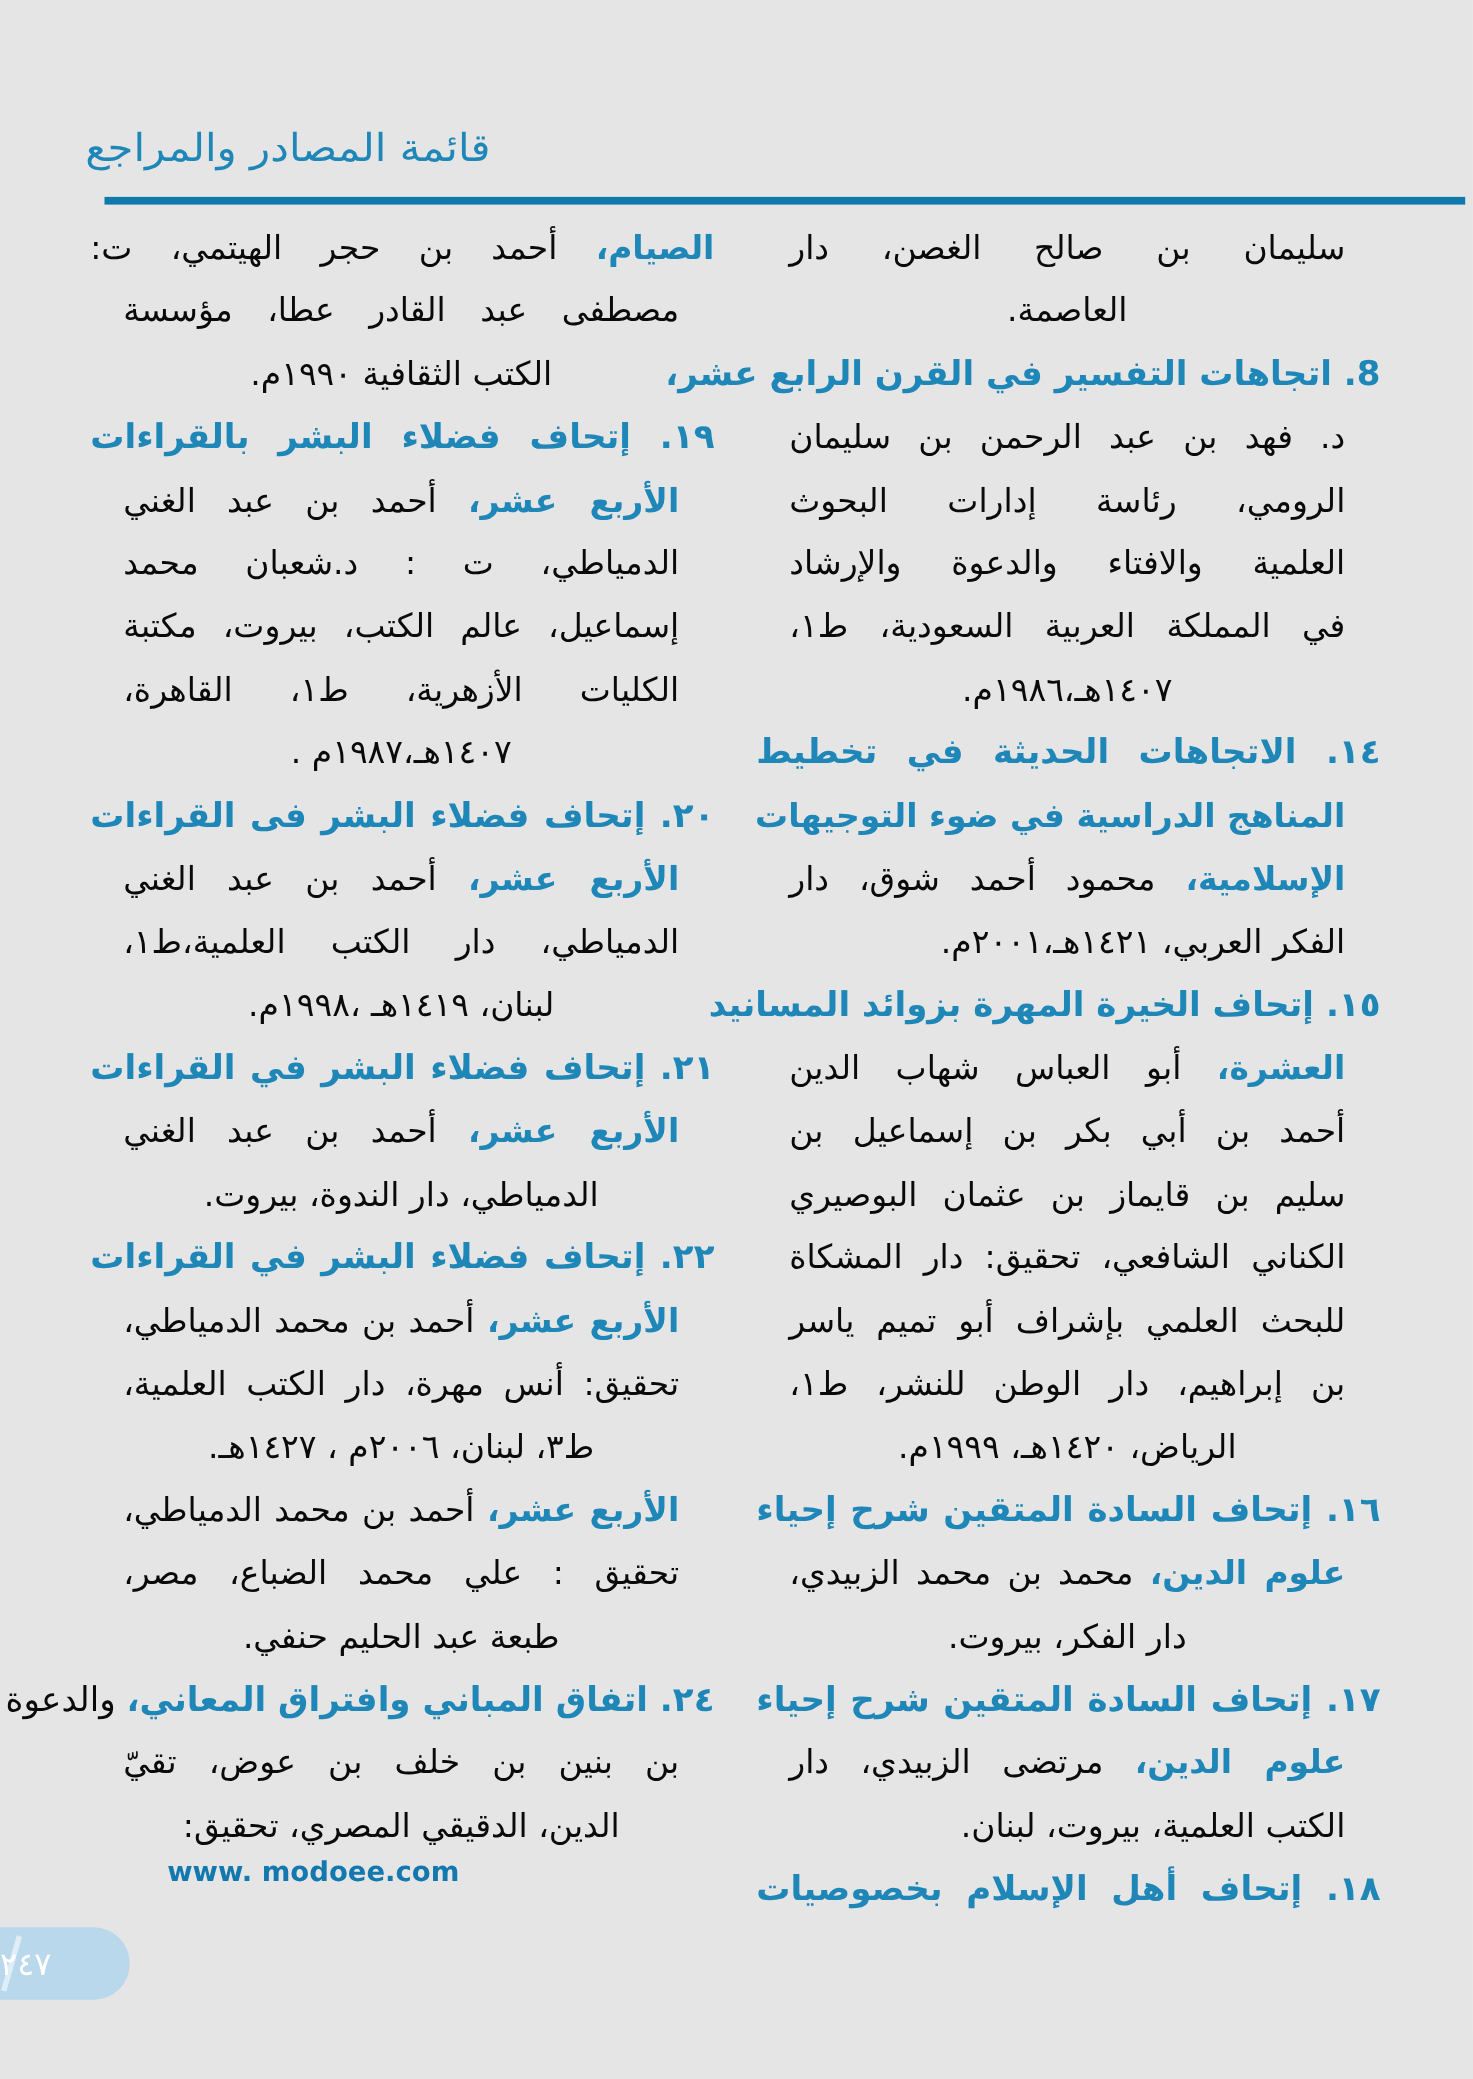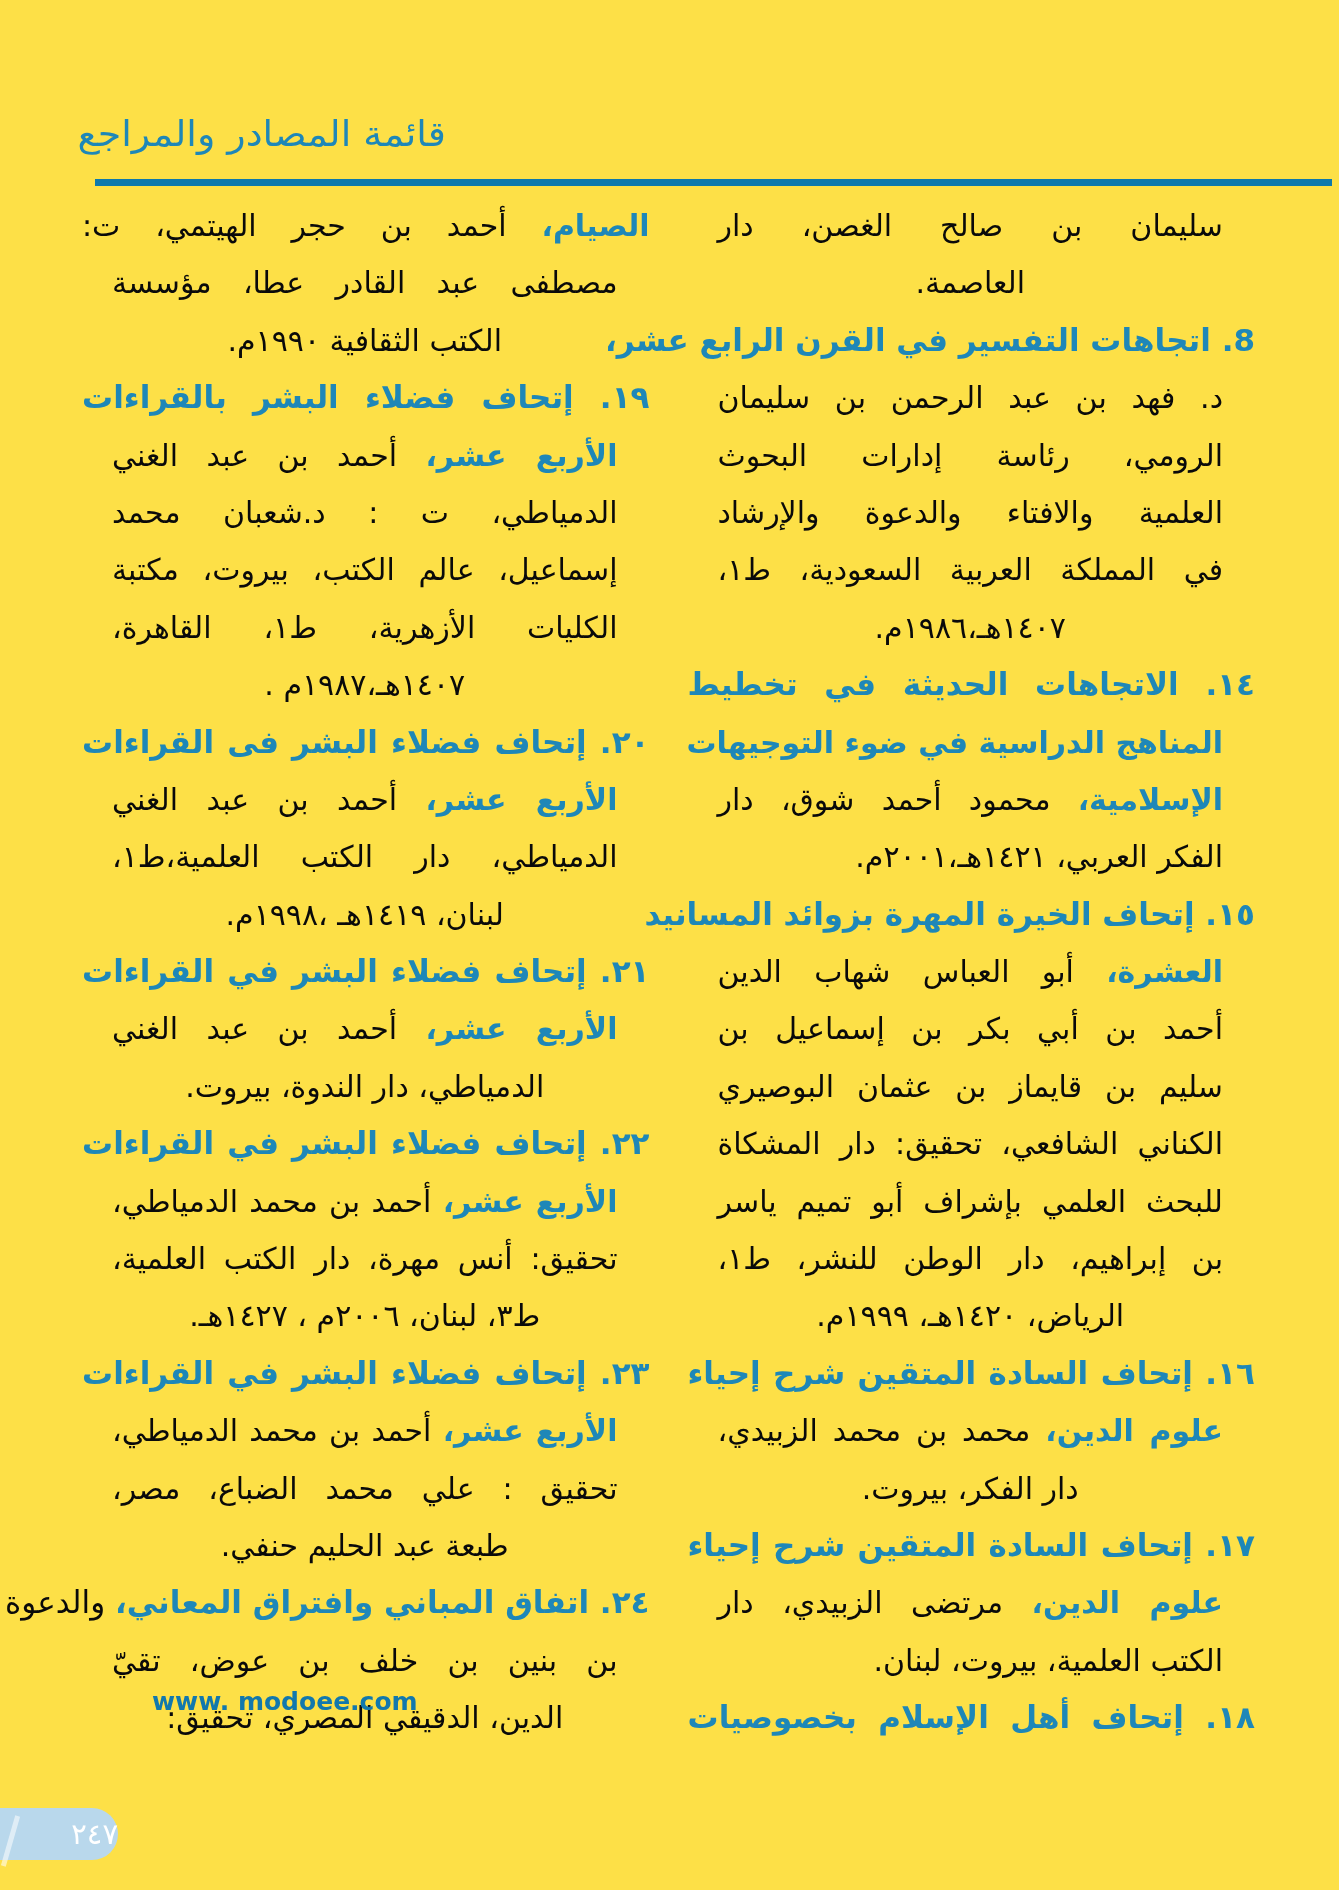--- a/index.html
+++ b/index.html
@@ -6,21 +6,21 @@
     --accent:#1e87b8;
     --rule:#0e79ab;
     --pill:#b9d8ec;
     --site:#1278ad;
     --ink:#0a0a0a;
   }
   html,body{margin:0;padding:0;background:#ffffff;}
   .page{
     position:relative;
     width:1339px;height:1890px;
-    background:#fde047;
+    background:#e5e5e5;
     overflow:hidden;
     font-family:"DejaVu Sans",sans-serif;
     direction:rtl;
   }
   
   .cal-title{
     position:absolute;left:86px;top:104px;
     width:360px;
     font-size:38px;line-height:1.6;
     color:var(--accent);
@@ -49,25 +49,25 @@
   .line.head{font-size:31px;}
   .line.ind{padding-right:32px;padding-left:30px;}
   .line.j{text-align:justify;text-align-last:justify;}
   .line.s{text-align:right;text-align-last:right;}
   .line.c{text-align:right;text-align-last:center;}
   .num{color:var(--accent);font-weight:700;}
   .t{color:var(--accent);font-weight:700;}
   .k{color:var(--ink);font-weight:400;}
   
   .page-pill{
-    position:absolute;left:0;top:1808px;
-    width:118px;height:52px;
+    position:absolute;left:0;top:1752px;
+    width:118px;height:66px;
     background:var(--pill);
     border-radius:0 33px 33px 0;
-    display:flex;align-items:center;justify-content:flex-start;
+    display:flex;align-items:center;justify-content:flex-end;
   }
   .pill-slash{
     position:absolute;left:8px;top:7px;
     width:5px;height:52px;
     background:rgba(255,255,255,.55);
     transform:rotate(16deg);
   }
   .page-num{
     color:#ffffff;font-size:29px;font-weight:400;
     letter-spacing:4px;
@@ -135,21 +135,20 @@
         <div class="line j ind"><span class="t">الأربع عشر،</span><span class="k"> أحمد بن عبد الغني</span></div>
         <div class="line j ind"><span class="k">الدمياطي، دار الكتب العلمية،ط١،</span></div>
         <div class="line c ind"><span class="k">لبنان، ١٤١٩هـ ،١٩٩٨م.</span></div>
         <div class="line j head"><span class="num">٢١. </span><span class="t">إتحاف فضلاء البشر في القراءات</span></div>
         <div class="line j ind"><span class="t">الأربع عشر،</span><span class="k"> أحمد بن عبد الغني</span></div>
         <div class="line c ind"><span class="k">الدمياطي، دار الندوة، بيروت.</span></div>
         <div class="line j head"><span class="num">٢٢. </span><span class="t">إتحاف فضلاء البشر في القراءات</span></div>
         <div class="line j ind"><span class="t">الأربع عشر،</span><span class="k"> أحمد بن محمد الدمياطي،</span></div>
         <div class="line j ind"><span class="k">تحقيق: أنس مهرة، دار الكتب العلمية،</span></div>
         <div class="line c ind"><span class="k">ط٣، لبنان، ٢٠٠٦م ، ١٤٢٧هـ.</span></div>
-        <div class="line j head"><span class="num">٢٣. </span><span class="t">إتحاف فضلاء البشر في القراءات</span></div>
         <div class="line j ind"><span class="t">الأربع عشر،</span><span class="k"> أحمد بن محمد الدمياطي،</span></div>
         <div class="line j ind"><span class="k">تحقيق : علي محمد الضباع، مصر،</span></div>
         <div class="line c ind"><span class="k">طبعة عبد الحليم حنفي.</span></div>
         <div class="line j head"><span class="num">٢٤. </span><span class="t">اتفاق المباني وافتراق المعاني،</span><span class="k"> والدعوة</span></div>
         <div class="line j ind"><span class="k">بن بنين بن خلف بن عوض، تقيّ</span></div>
         <div class="line c ind"><span class="k">الدين، الدقيقي المصري، تحقيق:</span></div>
       </section>
   </main>
 
   <div class="page-pill">

